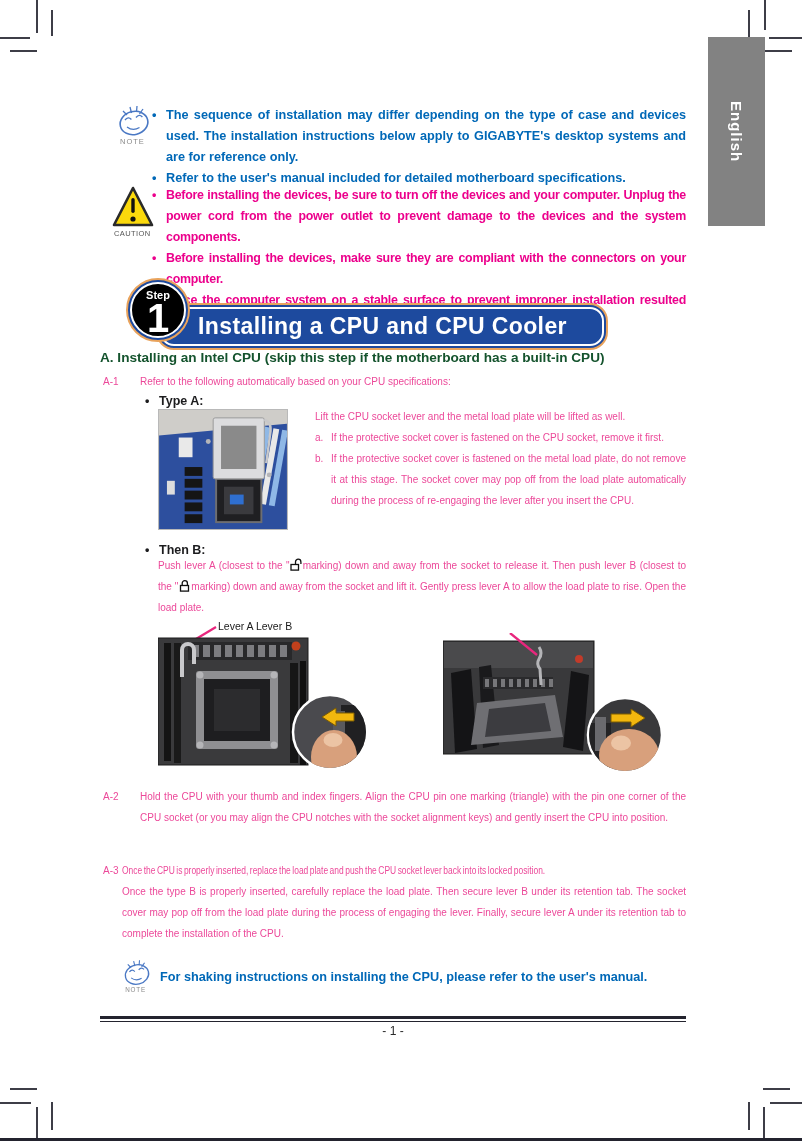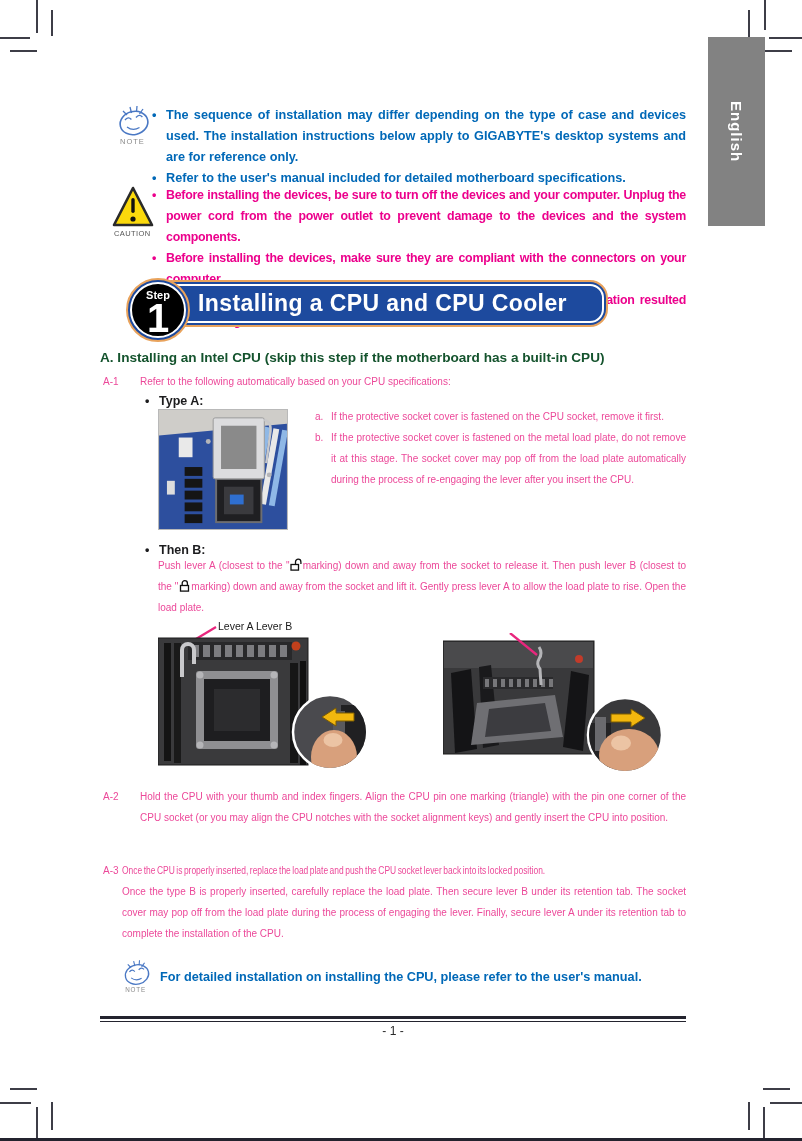--- a/index.html
+++ b/index.html
@@ -22,21 +22,21 @@
   .note-item { position:relative; padding-left:14px; font-weight:bold; color:#0068b7;
     font-size:12.7px; line-height:21px; text-align:justify; }
   .note-item::before { content:"•"; position:absolute; left:0; top:0; }
   .caution-list { position:absolute; left:152px; top:185px; width:534px; }
   .caution-item { position:relative; padding-left:14px; font-weight:bold; color:#ec008c;
     font-size:12.4px; line-height:21px; text-align:justify; letter-spacing:-0.25px; }
   .caution-item::before { content:"•"; position:absolute; left:0; top:0; }
 
   
   .step-banner { position:absolute; left:120px; top:276px; width:492px; height:70px; }
-  .banner-bar { position:absolute; left:36px; top:4px; width:452px; height:47px;
+  .banner-bar { position:absolute; left:36px; top:27px; width:452px; height:47px;
     background:#1d4a9e; border:2px solid #e9a35c; border-radius:18px;text-align:right; }
   .banner-bar-inner { position:absolute; inset:2px; border:2px solid #fff; border-radius:14px;
     background:#1d4a9e; display:flex; align-items:center; padding-left:36px; }
   .banner-title { color:#fff; font-size:23px; font-weight:bold; letter-spacing:0.4px;
     white-space:nowrap; }
   .step-badge { position:absolute; left:6px; top:2px; width:64px; height:64px;
     border-radius:50%; background:#1d4a9e; border:2px solid #e9a35c; }
   .step-badge-inner { position:absolute; inset:2px; border:2px solid #fff; border-radius:50%;
     background:#000000; display:flex; flex-direction:column; align-items:center; }
   .step-word { color:#fff; font-size:11px; font-weight:bold; line-height:1; margin-top:6px; }
@@ -198,20 +198,21 @@
     <rect x="66" y="78" width="30" height="28" fill="#3a3a3e"></rect>
     <rect x="72" y="86" width="14" height="10" fill="#2f6fd0"></rect>
     <rect x="55" y="8" width="52" height="62" rx="2" fill="#dcdcde" stroke="#9a9a9a"></rect>
     <rect x="63" y="16" width="36" height="44" fill="#8a8a8a"></rect>
     <path d="M107 10 q8 2 6 14 l-4 30" fill="none" stroke="#c8c8ca" stroke-width="2.5"></path>
     <circle cx="50" cy="32" r="2.5" fill="#b5b5b8"></circle>
     <circle cx="112" cy="66" r="2.5" fill="#b5b5b8"></circle>
   </svg>
 
   <div class="type-a-text body-txt">
+    <div class="intro">Lift the CPU socket lever and the metal load plate will be lifted as well.</div>
     <div class="sub-item">
       <span class="sub-label">a.</span>
       <span>If the protective socket cover is fastened on the CPU socket, remove it first.</span>
     </div>
     <div class="sub-item">
       <span class="sub-label">b.</span>
       <span>If the protective socket cover is fastened on the metal load plate, do not remove it at this stage. The socket cover may pop off from the load plate automatically during the process of re-engaging the lever after you insert the CPU.</span>
     </div>
   </div>
 
@@ -325,20 +326,20 @@
 
   <svg class="icon-abs" style="left:116px; top:958px;" width="42" height="38" viewBox="0 0 50 44">
     <ellipse cx="25" cy="19" rx="14" ry="11.5" transform="rotate(-14 25 19)" fill="#fff" stroke="#4a78c4" stroke-width="1.6"></ellipse>
     <path d="M16 16 q3.2 -4 6.4 -0.5" fill="none" stroke="#4a78c4" stroke-width="1.4"></path>
     <path d="M27 13.5 q3.2 -4 6.4 -0.5" fill="none" stroke="#4a78c4" stroke-width="1.4"></path>
     <path d="M18 23 q6 4.5 12.5 0.5" fill="none" stroke="#4a78c4" stroke-width="1.3"></path>
     <path d="M14 7 L18 11 M21 3 L22.5 9 M28 2 L27.5 8 M34 5 L30.5 10" stroke="#4a78c4" stroke-width="1.3"></path>
     <text x="11" y="40" font-size="7.5" letter-spacing="1" fill="#8a8a8a">NOTE</text>
   </svg>
 
-  <div class="bottom-note-text">For detailed installation on installing the CPU, please refer to the user's manual.</div>
+  <div class="bottom-note-text">For shaking instructions on installing the CPU, please refer to the user's manual.</div>
 
   <div class="rule-a"></div>
   <div class="rule-b"></div>
   <div class="page-num">- 1 -</div>
   <div class="bottom-edge"></div>
 
 </div>
 
 </body></html>

